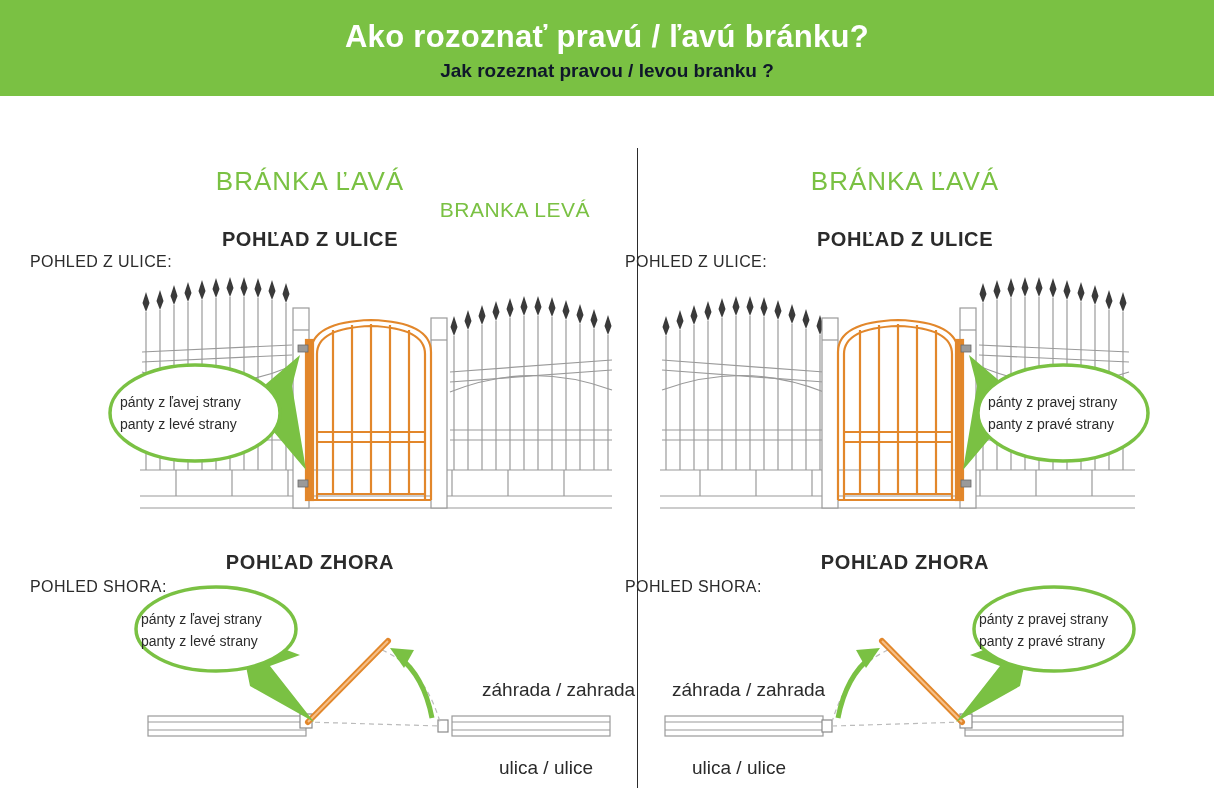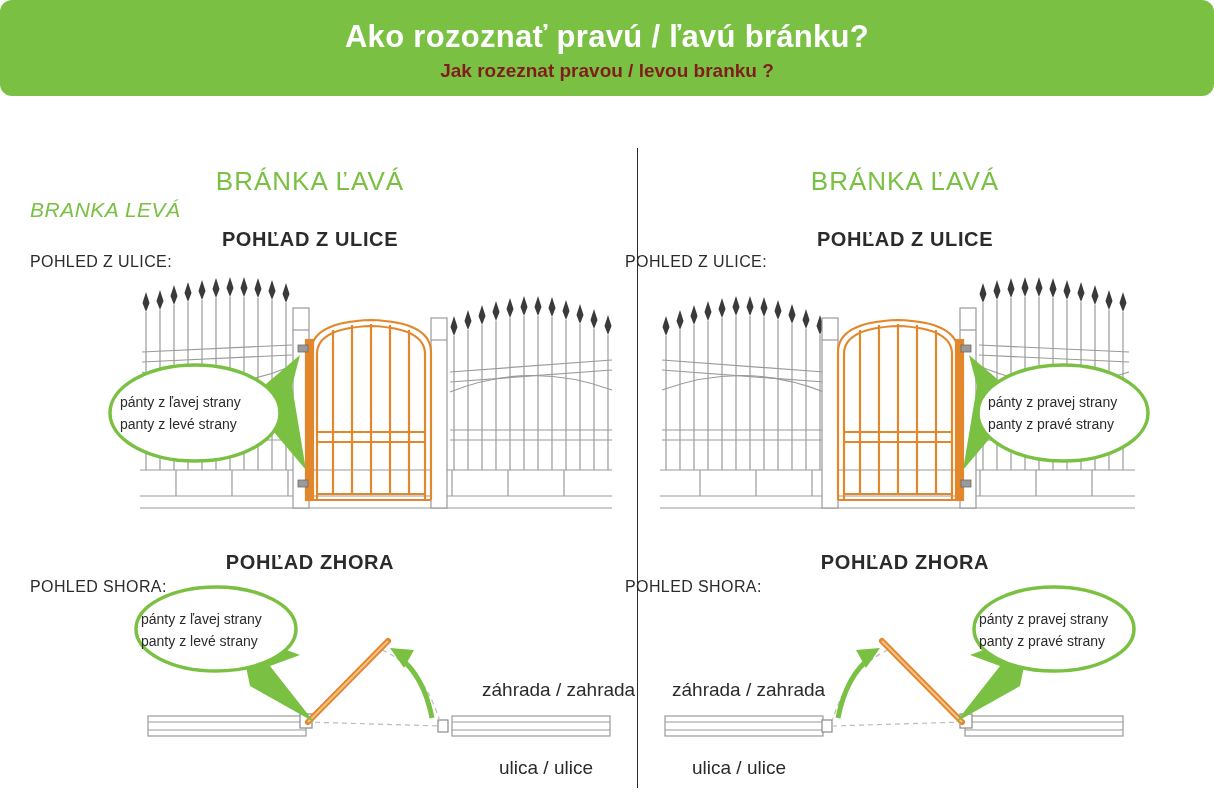--- a/index.html
+++ b/index.html
@@ -20,35 +20,34 @@
     height: 812px;
   }
   
   .header {
     position: absolute;
     left: 0; top: 0;
     width: 1214px;
     height: 96px;
     background: #7ac143;
     text-align: center;
-    border-radius: 12px;
   }
   .header-title {
     margin: 0;
     padding-top: 20px;
     color: #ffffff;
     font-size: 31px;
     font-weight: bold;
     letter-spacing: 0.3px;
     line-height: 1.1;
   }
   .header-subtitle {
     margin: 0;
     padding-top: 6px;
-    color: #7f1d1d;
+    color: #0f172a;
     font-size: 19px;
     font-weight: bold;
     text-align: center;
   }
   
   .vdivider {
     position: absolute;
     left: 637px;
     top: 148px;
     width: 1px;
@@ -60,25 +59,24 @@
     position: absolute;
     width: 560px;
     text-align: center;
     color: #7ac143;
     font-size: 26px;
     letter-spacing: 1px;
   }
   .col-sub {
     position: absolute;
     width: 560px;
-    text-align: left;
+    text-align: right;
     color: #7ac143;
     font-size: 21px;
     letter-spacing: 0.5px;
-    font-style: italic;
   }
   .view-title {
     position: absolute;
     width: 560px;
     text-align: center;
     color: #2b2b2b;
     font-size: 20px;
     letter-spacing: 0.6px;
     font-weight: bold;
   }

